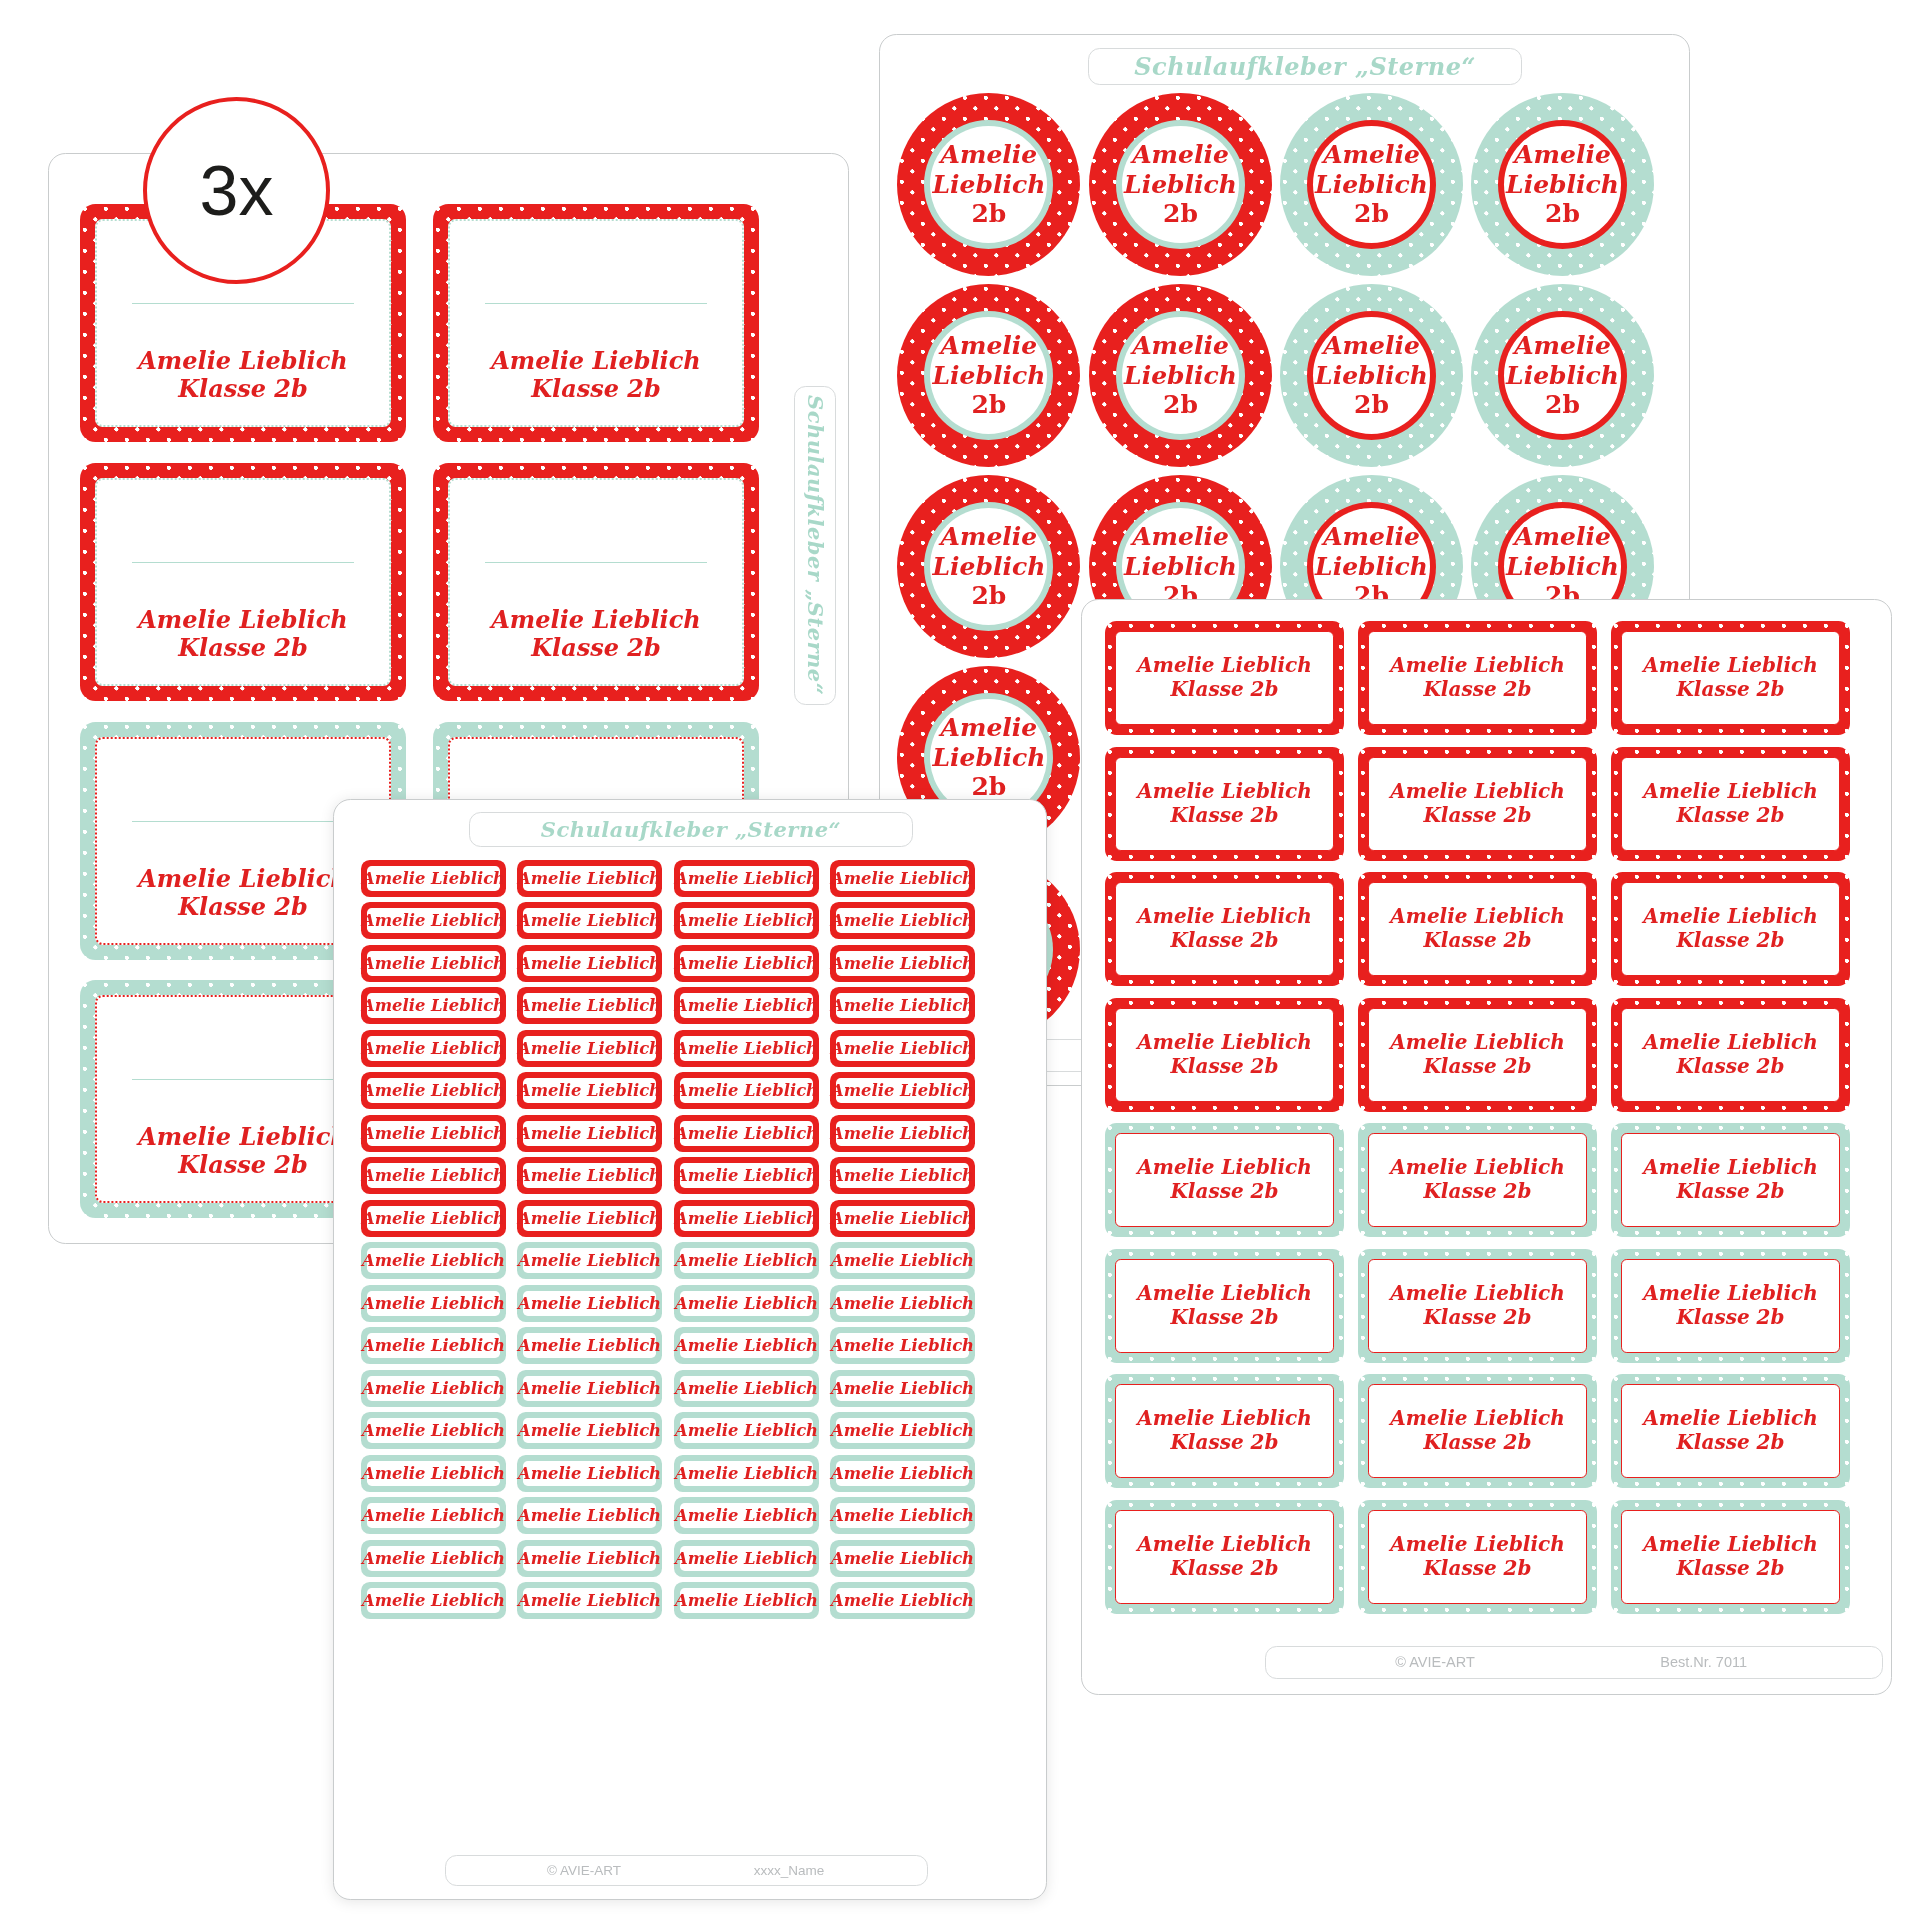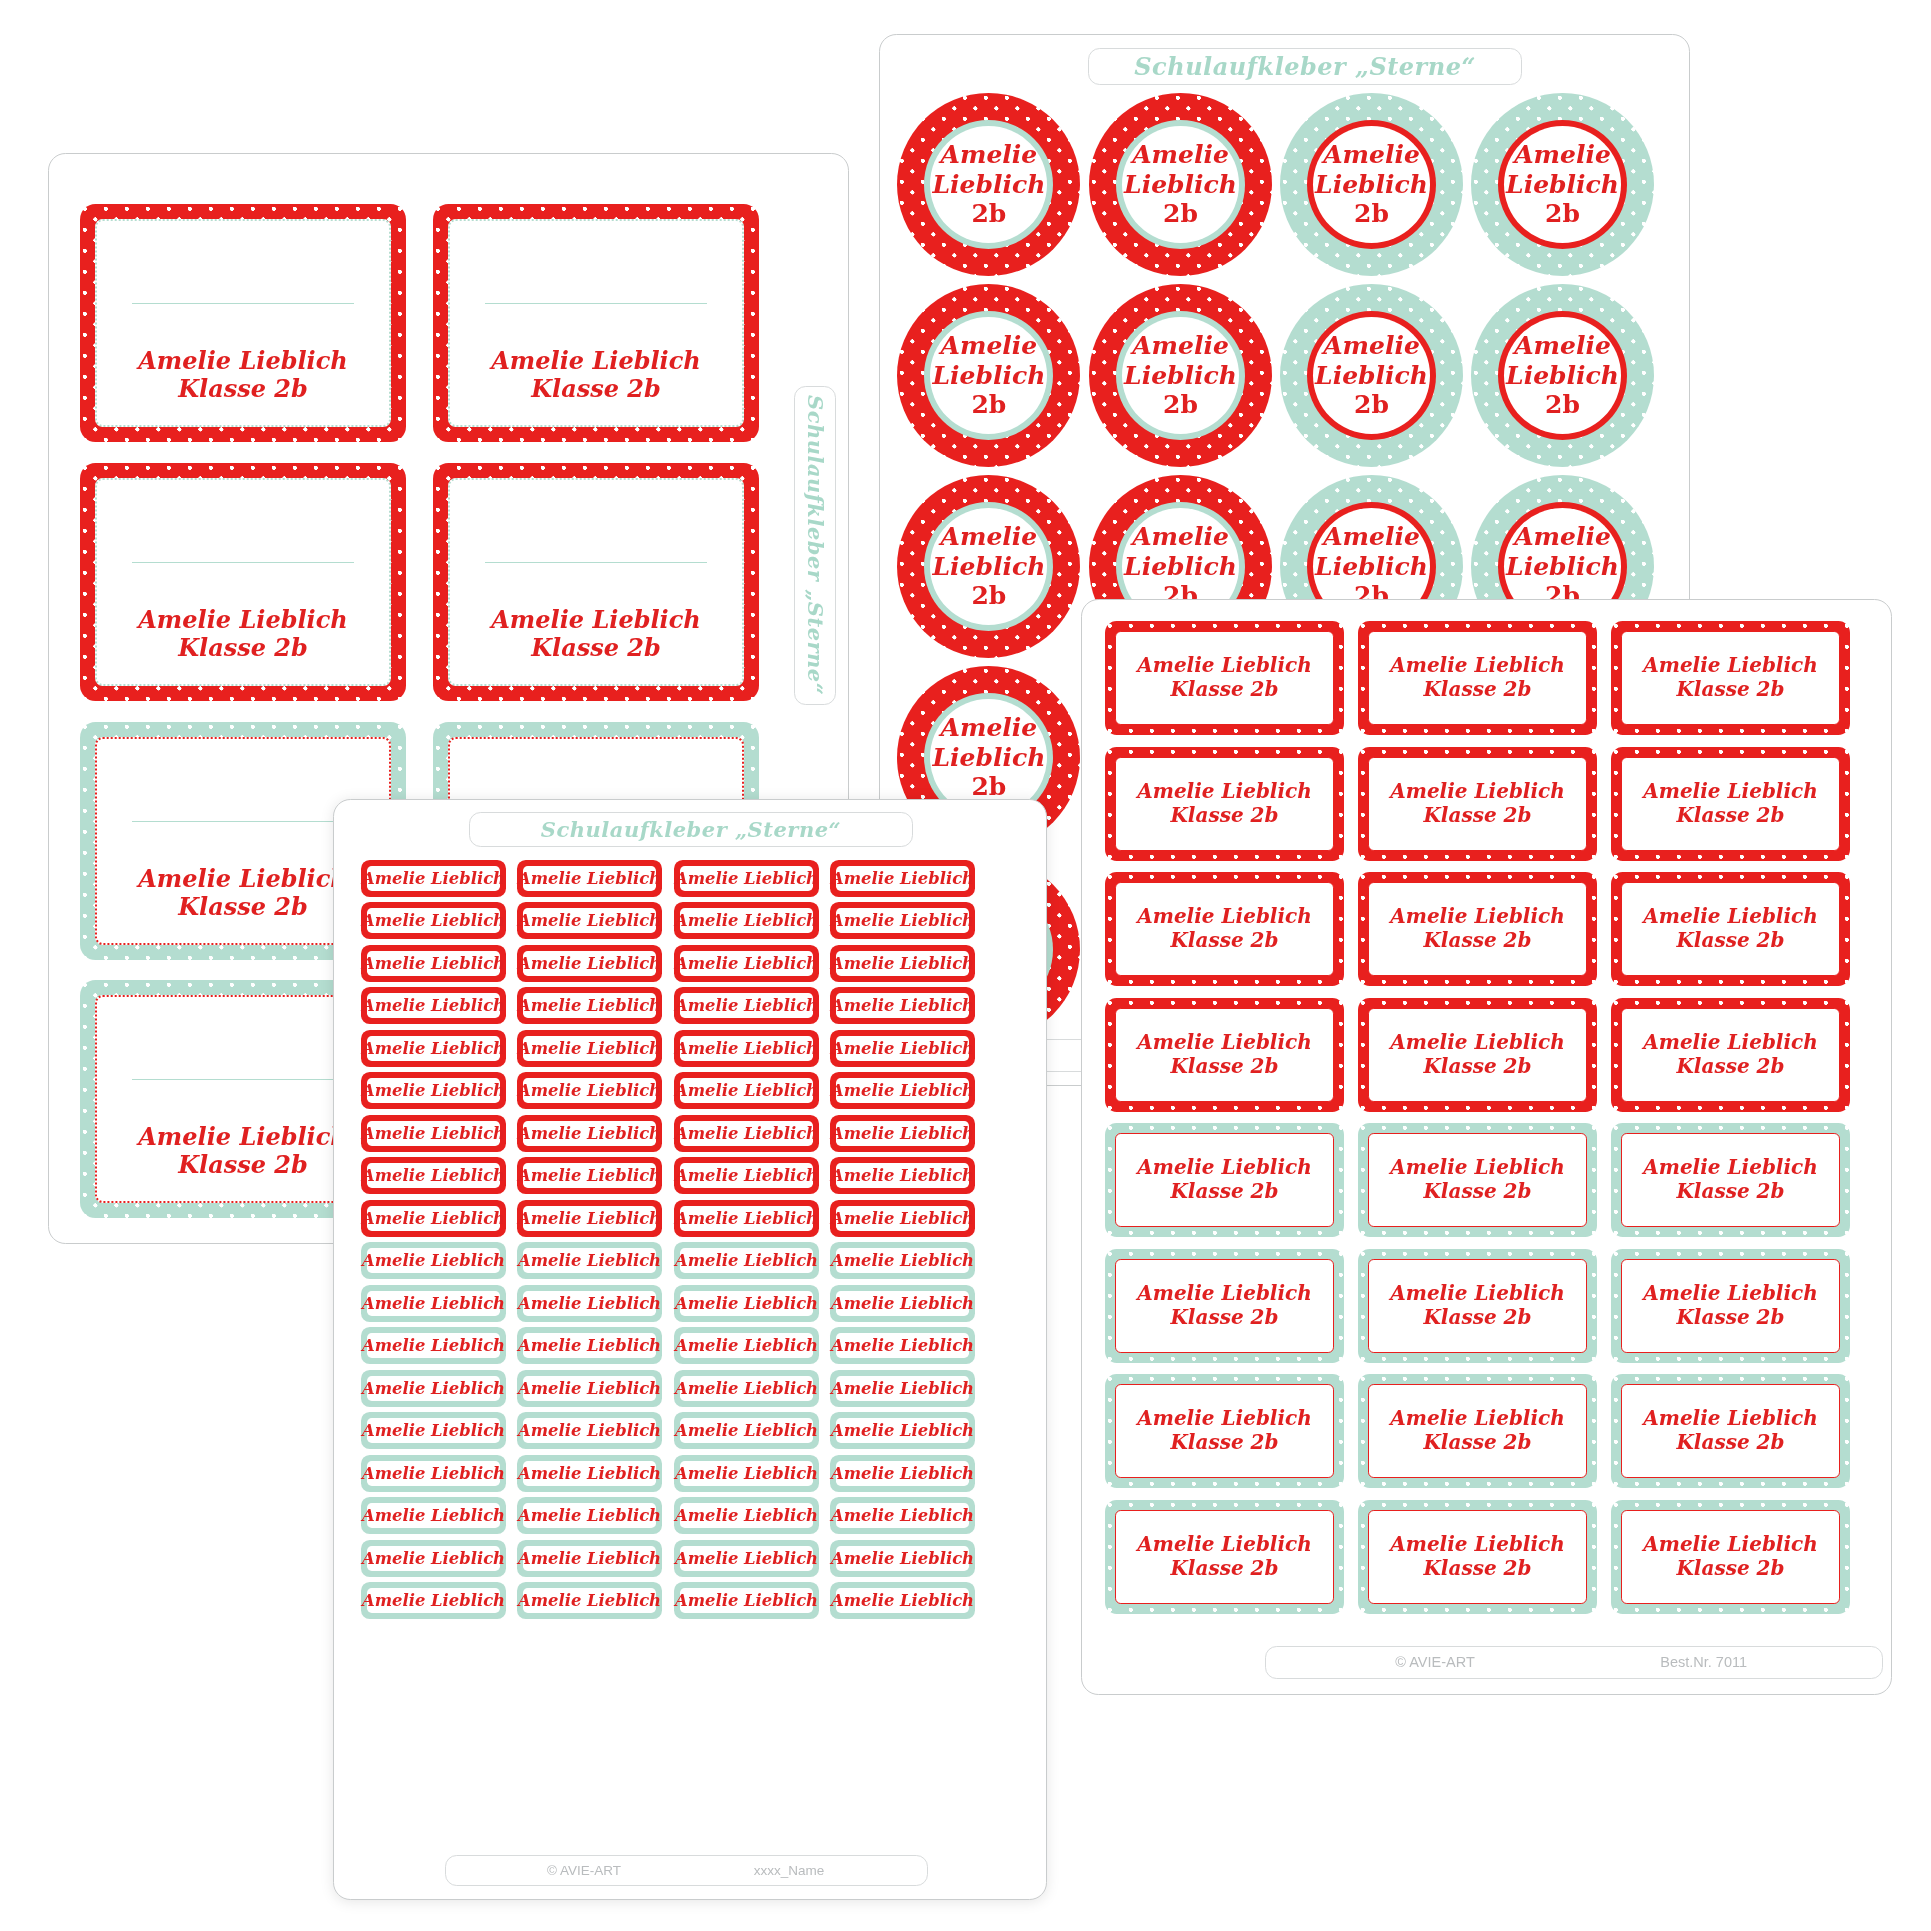--- a/index.html
+++ b/index.html
@@ -779,15 +779,18 @@
             <div class="script txt">Amelie Lieblich</div>
           </div>
         </div>
       </div>
     <div class="tab footer-pill" style="left:111px;bottom:13.5px;width:483px;height:31px;font-size:13.5px;">
       <span class="fl">© AVIE-ART</span>
       <span class="fr">xxxx_Name</span>
     </div>
   </div>
 
+  <div class="badge" style="left:143px;top:97px;width:179px;height:179px;">
+    <span>3x</span>
+  </div>
 
 </div>
 
 
 </body></html>

